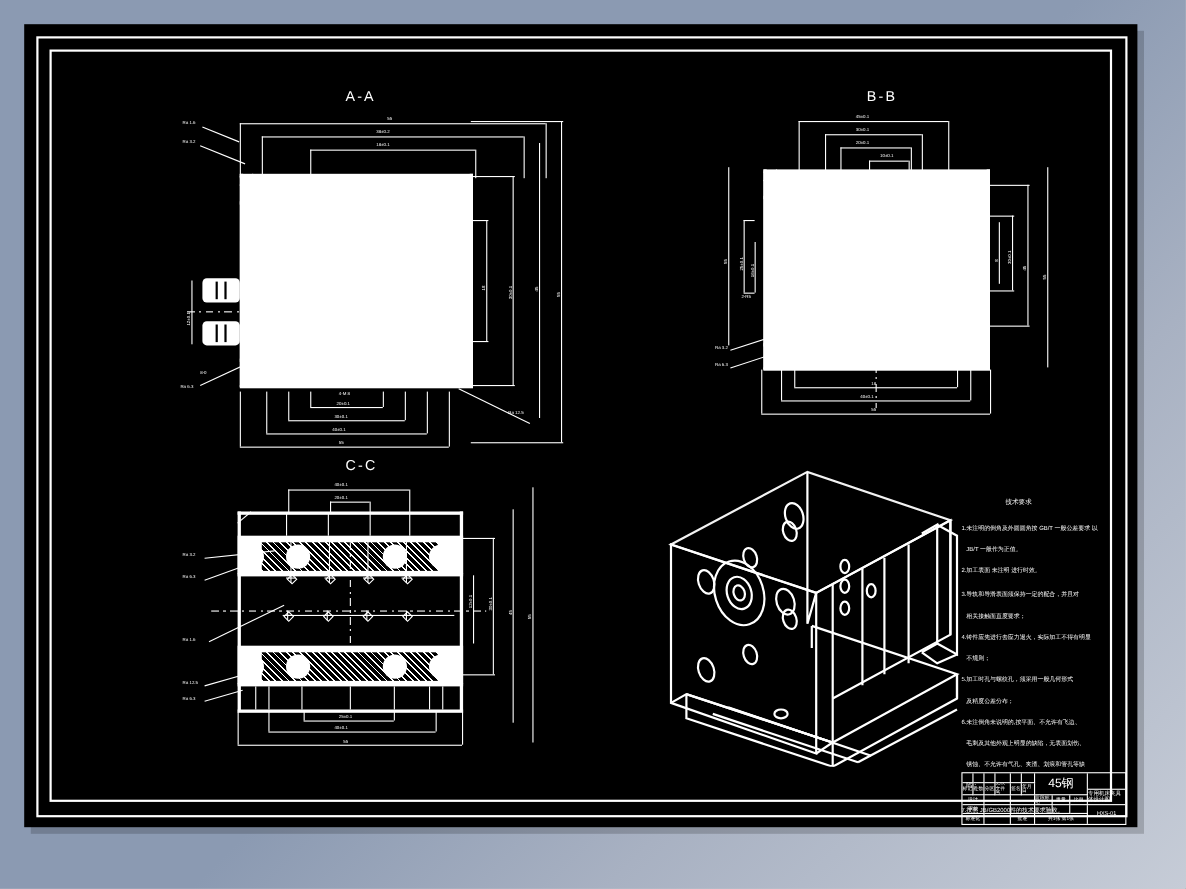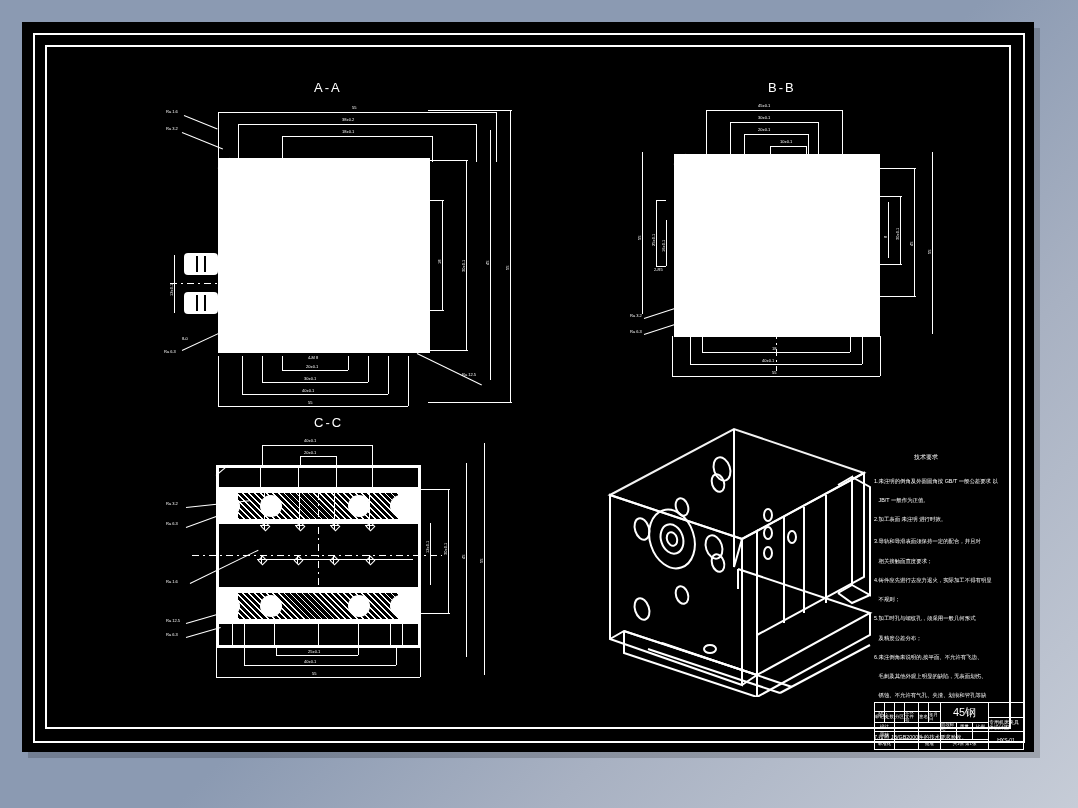--- a/index.html
+++ b/index.html
@@ -196,21 +196,21 @@
       <div class="ln vl" style="left:80px;top:296px;height:38px;"></div>
       <div class="ln vl" style="left:226px;top:296px;height:38px;"></div>
       <div class="dimtx" style="left:140px;top:329px;">40±0.1</div>
 
       <div class="ln hl" style="left:56px;top:346px;width:190px;"></div>
       <div class="ln vl" style="left:56px;top:296px;height:50px;"></div>
       <div class="ln vl" style="left:246px;top:296px;height:50px;"></div>
       <div class="dimtx" style="left:146px;top:341px;">55</div>
     </div>
 
-    <div class="vw" style="left:600px;top:38px;width:340px;height:350px;">
+    <div class="vw" style="left:620px;top:38px;width:340px;height:350px;">
 
       <div class="ttl" style="left:146px;top:20px;">B-B</div>
 
       <div class="ln hl" style="left:84px;top:50px;width:136px;"></div>
       <div class="ln vl" style="left:84px;top:50px;height:48px;"></div>
       <div class="ln vl" style="left:220px;top:50px;height:48px;"></div>
       <div class="dimtx" style="left:136px;top:44px;">45±0.1</div>
 
       <div class="ln hl" style="left:108px;top:62px;width:88px;"></div>
       <div class="ln vl" style="left:108px;top:62px;height:36px;"></div>

